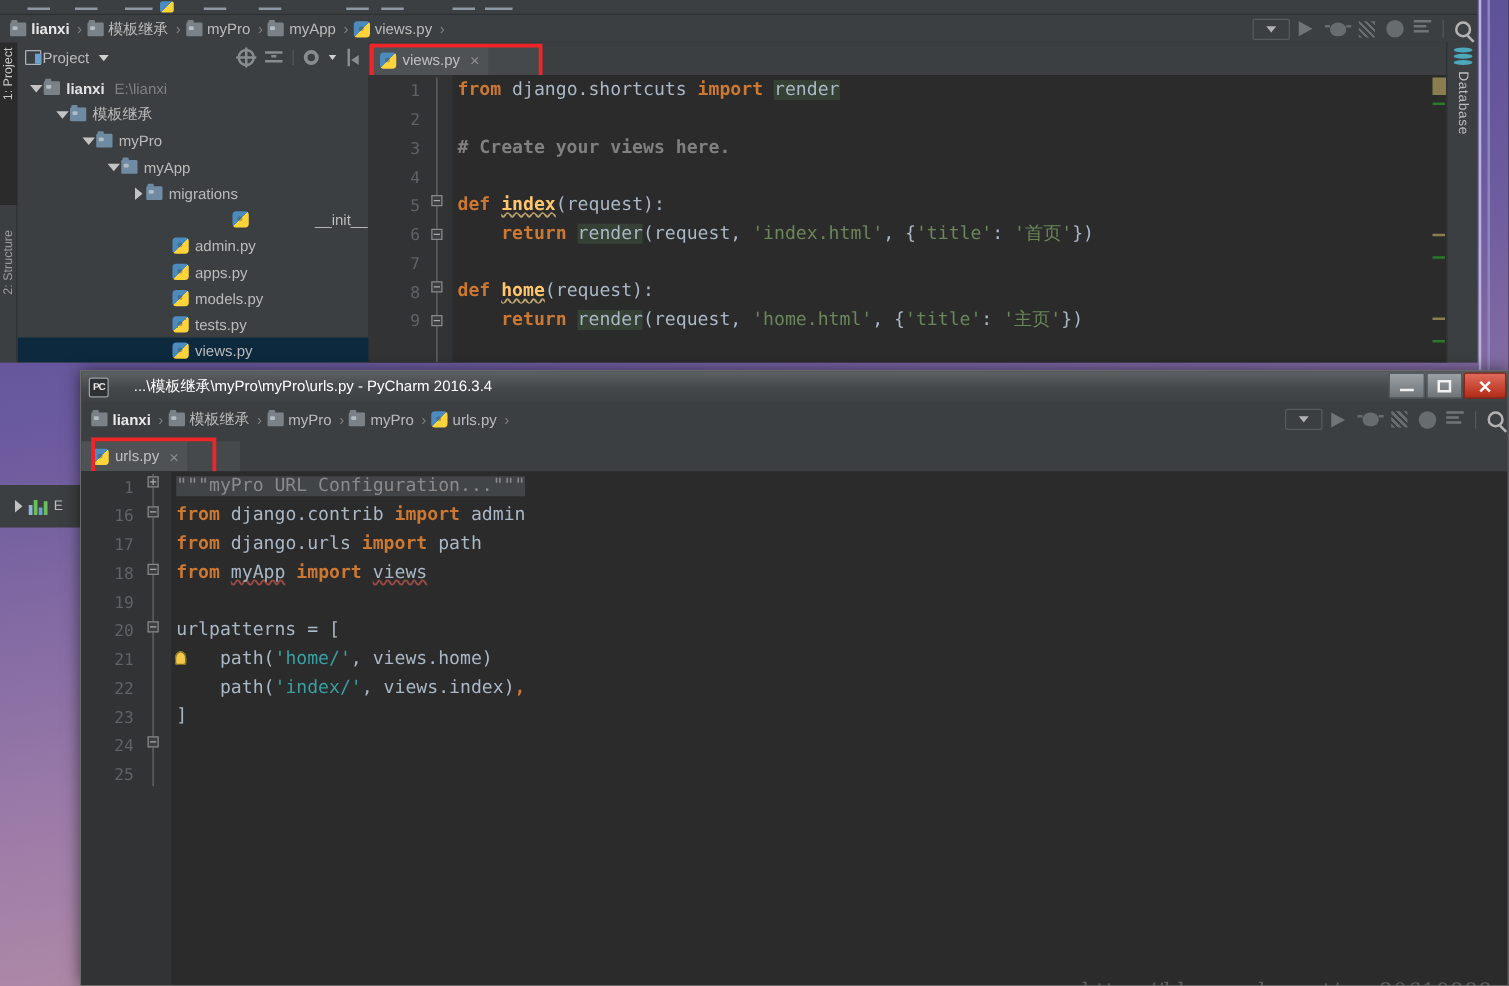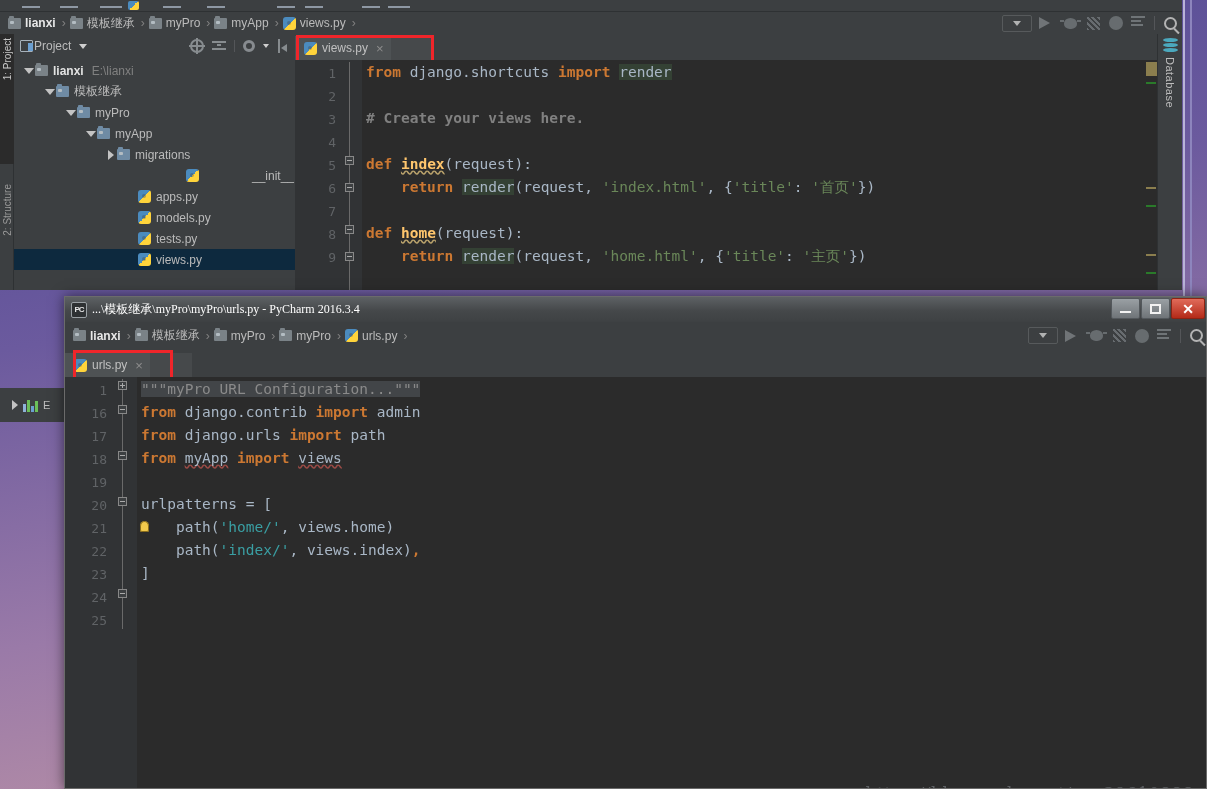--- a/index.html
+++ b/index.html
@@ -216,21 +216,21 @@
   .titlebar {
     height: 25px; display: flex; align-items: center;
     background: linear-gradient(180deg,#5d6164 0%, #45484a 55%, #3e4143 100%);
     padding-left: 6px; position: relative;
   }
   .pc-logo {
     width: 16px; height: 16px; background: #2e3133; border: 1px solid #9aa0a4;
     border-radius: 2px; color: #e6e6e6; font-size: 8px; font-weight: bold;
     display:flex; align-items:center; justify-content:center; letter-spacing:-1px;
   }
-  .title-text { font-size: 12px; color: #ffffff; margin-left: 5px; white-space: nowrap; font-family: Liberation Serif, serif; }
+  .title-text { font-size: 12px; color: #ffffff; margin-left: 20px; white-space: nowrap; }
   .wbtns { margin-left:auto; display: flex; height: 25px; }
   .wbtn {
     width: 29px; height: 21px; margin-top: 1px; margin-right: 1px;
     background: linear-gradient(180deg,#9aa0a4 0%, #6f7478 100%);
     border: 1px solid #53585c; border-radius: 2px;
     display:flex; align-items:center; justify-content:center;
   }
   .wbtn.close { background: linear-gradient(180deg,#e06b5a 0%, #b32a18 100%); border-color:#8d2313; width:34px; }
   .wb-min { width:11px;height:2px;background:#f2f2f2; margin-top:6px; }
   .wb-max { width:11px;height:10px;border:2px solid #f2f2f2; }
@@ -406,20 +406,25 @@
             <span class="tw">
                 <span class="arrow-right"></span>
               </span>
             <span class="folder-ico blue"></span>
             <span class="nm">migrations</span>
           </div>
           <div class="tnode" style="padding-left:111px;gap:48px;">
             <span class="tw"></span>
             <span class="py-ico"></span>
             <span class="nm">__init__.py</span>
+          </div>
+          <div class="tnode" style="padding-left:111px;">
+            <span class="tw"></span>
+            <span class="py-ico"></span>
+            <span class="nm">admin.py</span>
           </div>
           <div class="tnode" style="padding-left:111px;">
             <span class="tw"></span>
             <span class="py-ico"></span>
             <span class="nm">apps.py</span>
           </div>
           <div class="tnode" style="padding-left:111px;">
             <span class="tw"></span>
             <span class="py-ico"></span>
             <span class="nm">models.py</span>

